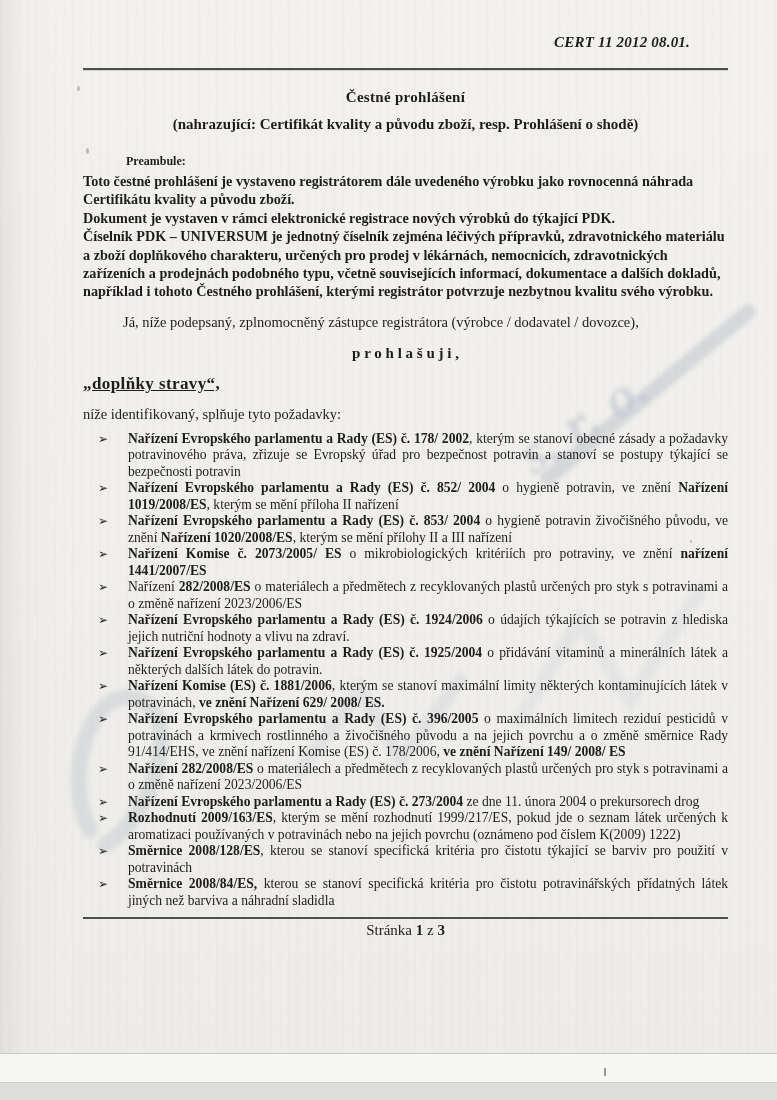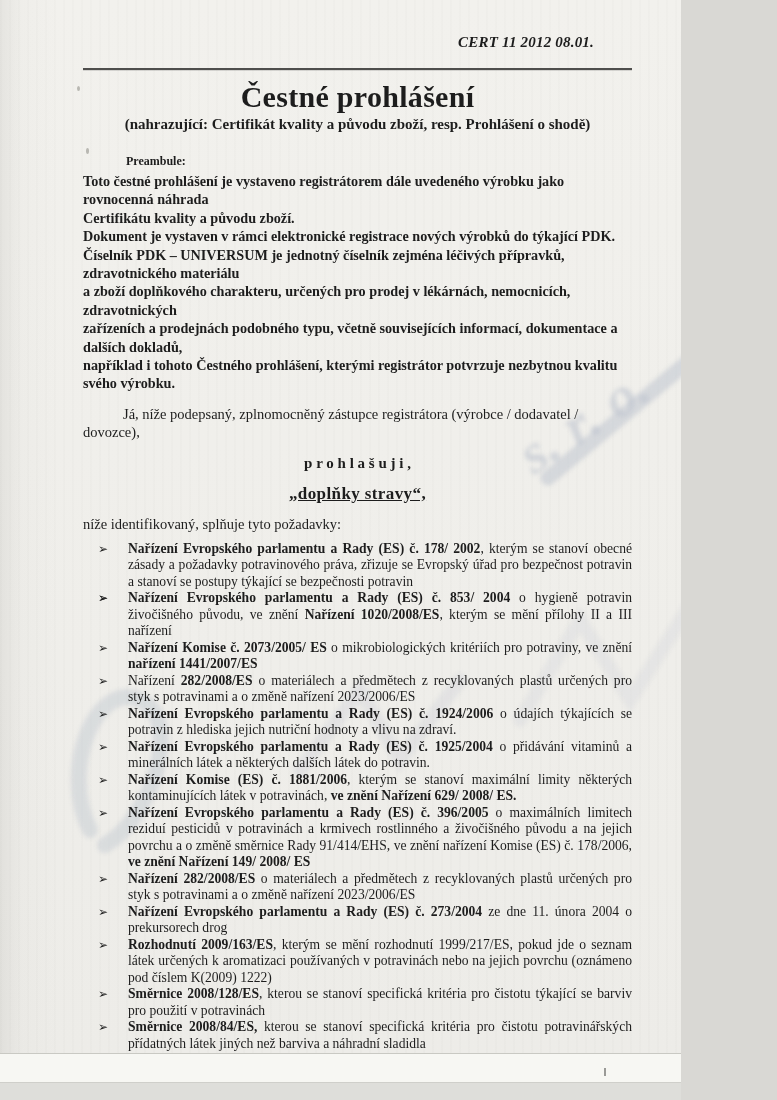--- a/index.html
+++ b/index.html
@@ -1,34 +1,34 @@
 <!DOCTYPE html>
 <html><head>
 <meta charset="utf-8">
 <style>
   html,body{margin:0;padding:0;background:#d9d8d4;}
   .scan{
-    position:relative;width:681px;height:1100px;overflow:hidden;
+    position:relative;width:777px;height:1100px;overflow:hidden;
     background:
       linear-gradient(90deg, rgba(60,60,55,0.07), rgba(60,60,55,0.015) 22px, rgba(0,0,0,0) 60px),
       repeating-linear-gradient(90deg, rgba(70,70,60,0.016) 0 2px, rgba(0,0,0,0) 2px 9px),
       linear-gradient(180deg,#f2f1ed 0%, #efeeea 60%, #edece8 96%);
     font-family:"Liberation Serif", serif;color:#1d1d1d;
   }
   .content{position:relative;padding:0 49px 0 83px;z-index:2;}
   .header-code{padding-top:34px;text-align:right;font-style:italic;font-size:15px;font-weight:bold;letter-spacing:.2px;padding-right:38px;}
   .rule{margin-top:17px;height:2px;background:#4e4e4c;box-shadow:0 1px 0 rgba(0,0,0,.12);}
-  .doc-title{margin-top:12px;text-align:center;font-size:30px;font-weight:bold;letter-spacing:.3px;line-height:30px;}
+  .doc-title{margin-top:12px;text-align:center;font-size:15px;font-weight:bold;letter-spacing:.3px;line-height:30px;}
   .doc-subtitle{margin-top:2px;text-align:center;font-size:15px;font-weight:bold;line-height:20px;}
   .pre-heading{margin-top:16px;font-size:12px;font-weight:bold;line-height:22px;margin-left:43px;}
   .pre-lines{font-size:14.2px;font-weight:bold;line-height:18.4px;}
   .intro{margin-top:12px;font-size:14.5px;line-height:18px;text-indent:40px;}
   .verb{margin-top:13px;text-align:center;font-size:15px;font-weight:bold;line-height:19px;}
   .product-intro{margin-top:13px;font-size:14.5px;line-height:18px;}
-  .product-name{margin-top:9px;text-align:center;font-size:17px;font-weight:bold;text-decoration:underline;line-height:23px;letter-spacing:.4px;}
+  .product-name{margin-top:9px;text-align:left;font-size:17px;font-weight:bold;text-decoration:underline;line-height:23px;letter-spacing:.4px;}
   .req-intro{margin-top:10px;font-size:14.5px;line-height:18px;}
   ul.reqs{margin:8px 0 0 0;padding:0;list-style:none;font-size:13.6px;line-height:16.5px;}
   ul.reqs li{position:relative;padding-left:45px;text-align:justify;}
   ul.reqs .marker{position:absolute;left:15px;top:0;font-size:12px;}
   .b{font-weight:bold;}
   .footer-rule{margin-top:8px;height:2px;background:#4e4e4c;}
   .footer-text{margin-top:2px;text-align:center;font-size:15px;line-height:19px;}
   
   .watermark{position:absolute;inset:0;z-index:1;pointer-events:none;filter:blur(2px);opacity:.85;}
   
@@ -76,21 +76,21 @@
         <div>například i tohoto Čestného prohlášení, kterými registrátor potvrzuje nezbytnou kvalitu svého výrobku.</div>
       </div>
 
     <div class="intro">Já, níže podepsaný, zplnomocněný zástupce registrátora (výrobce / dodavatel / dovozce),</div>
     <div class="verb">p r o h l a š u j i ,</div>
     <div class="product-name">„doplňky stravy“,</div>
     <div class="req-intro">níže identifikovaný, splňuje tyto požadavky:</div>
 
     <ul class="reqs">
         <li><span class="marker">➢</span><span><span class="b">Nařízení Evropského parlamentu a Rady (ES) č. 178/ 2002</span><span>, kterým se stanoví obecné zásady a požadavky potravinového práva, zřizuje se Evropský úřad pro bezpečnost potravin a stanoví se postupy týkající se bezpečnosti potravin</span></span></li>
-        <li><span class="marker">➢</span></li>
+        <li><span class="marker">➢</span><span><span class="b">Nařízení Evropského parlamentu a Rady (ES) č. 852/ 2004</span><span> o hygieně potravin, ve znění </span><span class="b">Nařízení 1019/2008/ES</span><span>, kterým se mění příloha II nařízení</span></span></li>
         <li><span class="marker">➢</span><span><span class="b">Nařízení Evropského parlamentu a Rady (ES) č. 853/ 2004</span><span> o hygieně potravin živočišného původu, ve znění </span><span class="b">Nařízení 1020/2008/ES</span><span>, kterým se mění přílohy II a III nařízení</span></span></li>
         <li><span class="marker">➢</span><span><span class="b">Nařízení Komise č. 2073/2005/ ES</span><span> o mikrobiologických kritériích pro potraviny, ve znění </span><span class="b">nařízení 1441/2007/ES</span></span></li>
         <li><span class="marker">➢</span><span><span>Nařízení </span><span class="b">282/2008/ES</span><span> o materiálech a předmětech z recyklovaných plastů určených pro styk s potravinami a o změně nařízení 2023/2006/ES</span></span></li>
         <li><span class="marker">➢</span><span><span class="b">Nařízení Evropského parlamentu a Rady (ES) č. 1924/2006</span><span>  o údajích týkajících se potravin z hlediska jejich nutriční hodnoty a vlivu na zdraví.</span></span></li>
         <li><span class="marker">➢</span><span><span class="b">Nařízení Evropského parlamentu a Rady (ES) č. 1925/2004</span><span>  o přidávání vitaminů a minerálních látek a některých dalších látek do potravin.</span></span></li>
         <li><span class="marker">➢</span><span><span class="b">Nařízení Komise (ES) č. 1881/2006</span><span>, kterým se stanoví maximální limity některých kontaminujících látek v potravinách, </span><span class="b">ve znění Nařízení 629/ 2008/ ES.</span></span></li>
         <li><span class="marker">➢</span><span><span class="b">Nařízení Evropského parlamentu a Rady (ES) č. 396/2005</span><span> o maximálních limitech reziduí pesticidů v potravinách a krmivech rostlinného a živočišného původu a na jejich povrchu a o změně směrnice Rady 91/414/EHS, ve znění nařízení Komise (ES) č. 178/2006, </span><span class="b">ve znění Nařízení 149/ 2008/ ES</span></span></li>
         <li><span class="marker">➢</span><span><span class="b">Nařízení 282/2008/ES</span><span> o materiálech a předmětech z recyklovaných plastů určených pro styk s potravinami a o změně nařízení 2023/2006/ES</span></span></li>
         <li><span class="marker">➢</span><span><span class="b">Nařízení Evropského parlamentu a Rady (ES) č. 273/2004</span><span> ze dne 11. února 2004 o prekursorech drog</span></span></li>
         <li><span class="marker">➢</span><span><span class="b">Rozhodnutí 2009/163/ES</span><span>, kterým se mění rozhodnutí 1999/217/ES, pokud jde o seznam látek určených k aromatizaci používaných v potravinách nebo na jejich povrchu (oznámeno pod číslem K(2009) 1222)</span></span></li>

